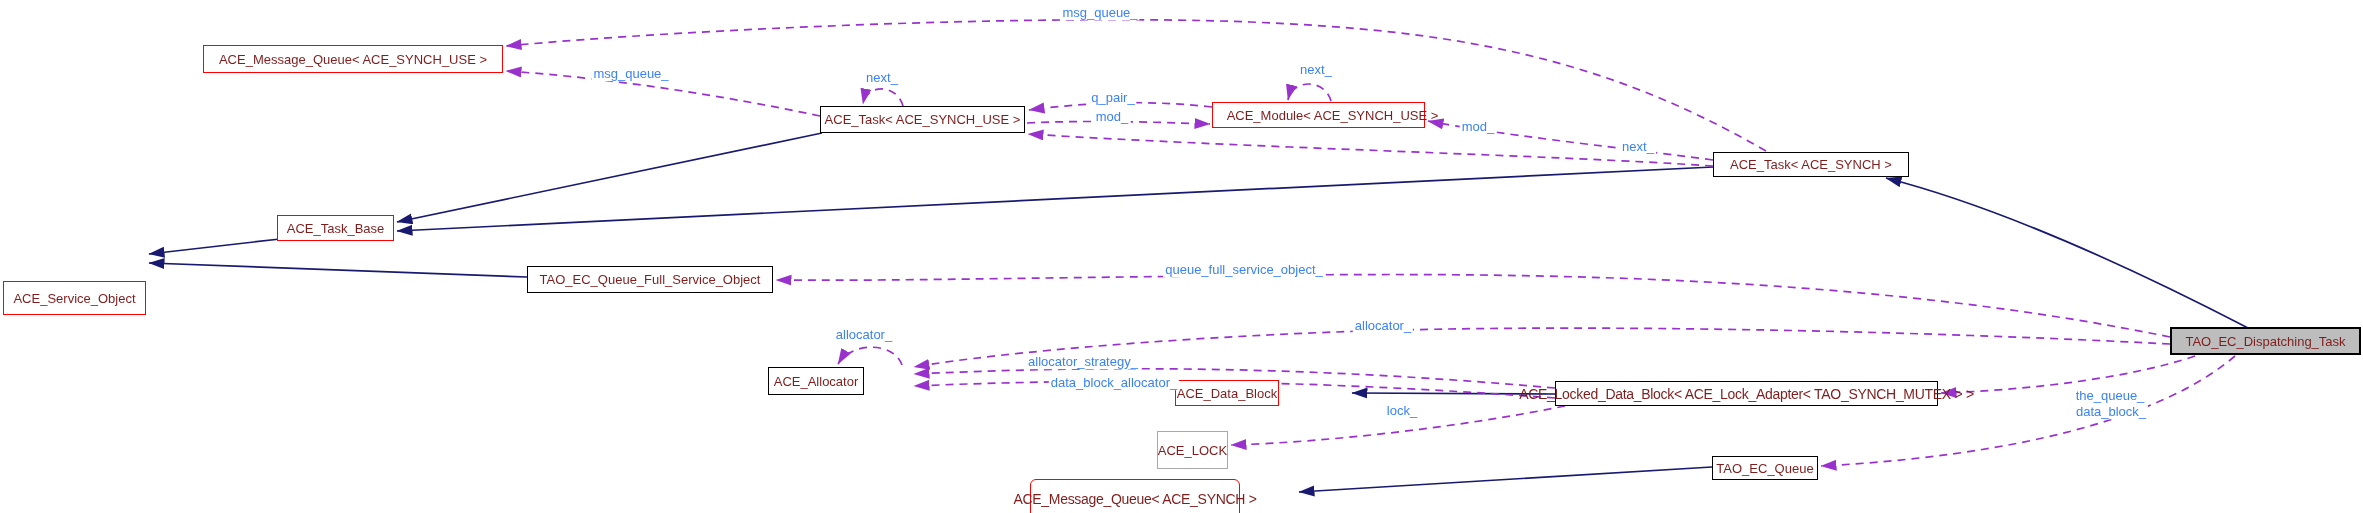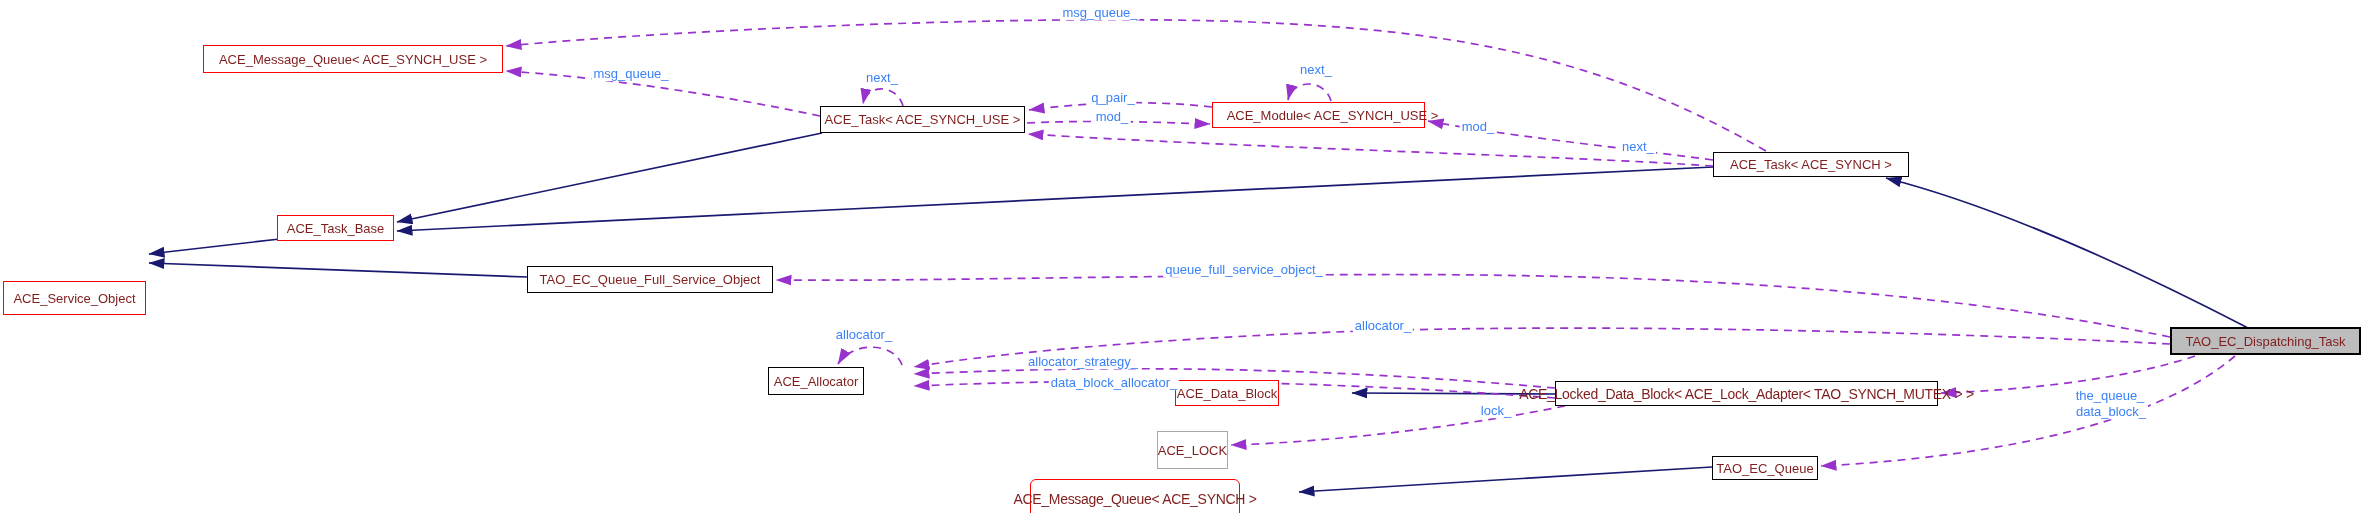--- a/index.html
+++ b/index.html
@@ -105,17 +105,17 @@
   <span class="elabel" style="left:1113px;top:98px;">q_pair_</span>
   <span class="elabel" style="left:1112px;top:117px;">mod_</span>
   <span class="elabel" style="left:1316px;top:70px;">next_</span>
   <span class="elabel" style="left:1478px;top:127px;">mod_</span>
   <span class="elabel" style="left:1638px;top:147px;">next_</span>
   <span class="elabel" style="left:1244px;top:270px;">queue_full_service_object_</span>
   <span class="elabel" style="left:864px;top:335px;">allocator_</span>
   <span class="elabel" style="left:1383px;top:326px;">allocator_</span>
   <span class="elabel" style="left:1083px;top:362px;">allocator_strategy_</span>
   <span class="elabel" style="left:1100px;top:383px;margin-left:14px;">data_block_allocator_</span>
-  <span class="elabel" style="left:1496px;top:411px;">lock_</span>
+  <span class="elabel" style="left:1402px;top:411px;">lock_</span>
   <span class="elabel" style="left:2111px;top:367px;margin-top:45px;">data_block_</span>
   <span class="elabel" style="left:2110px;top:396px;">the_queue_</span>
 
 </div>
 
 </body></html>

